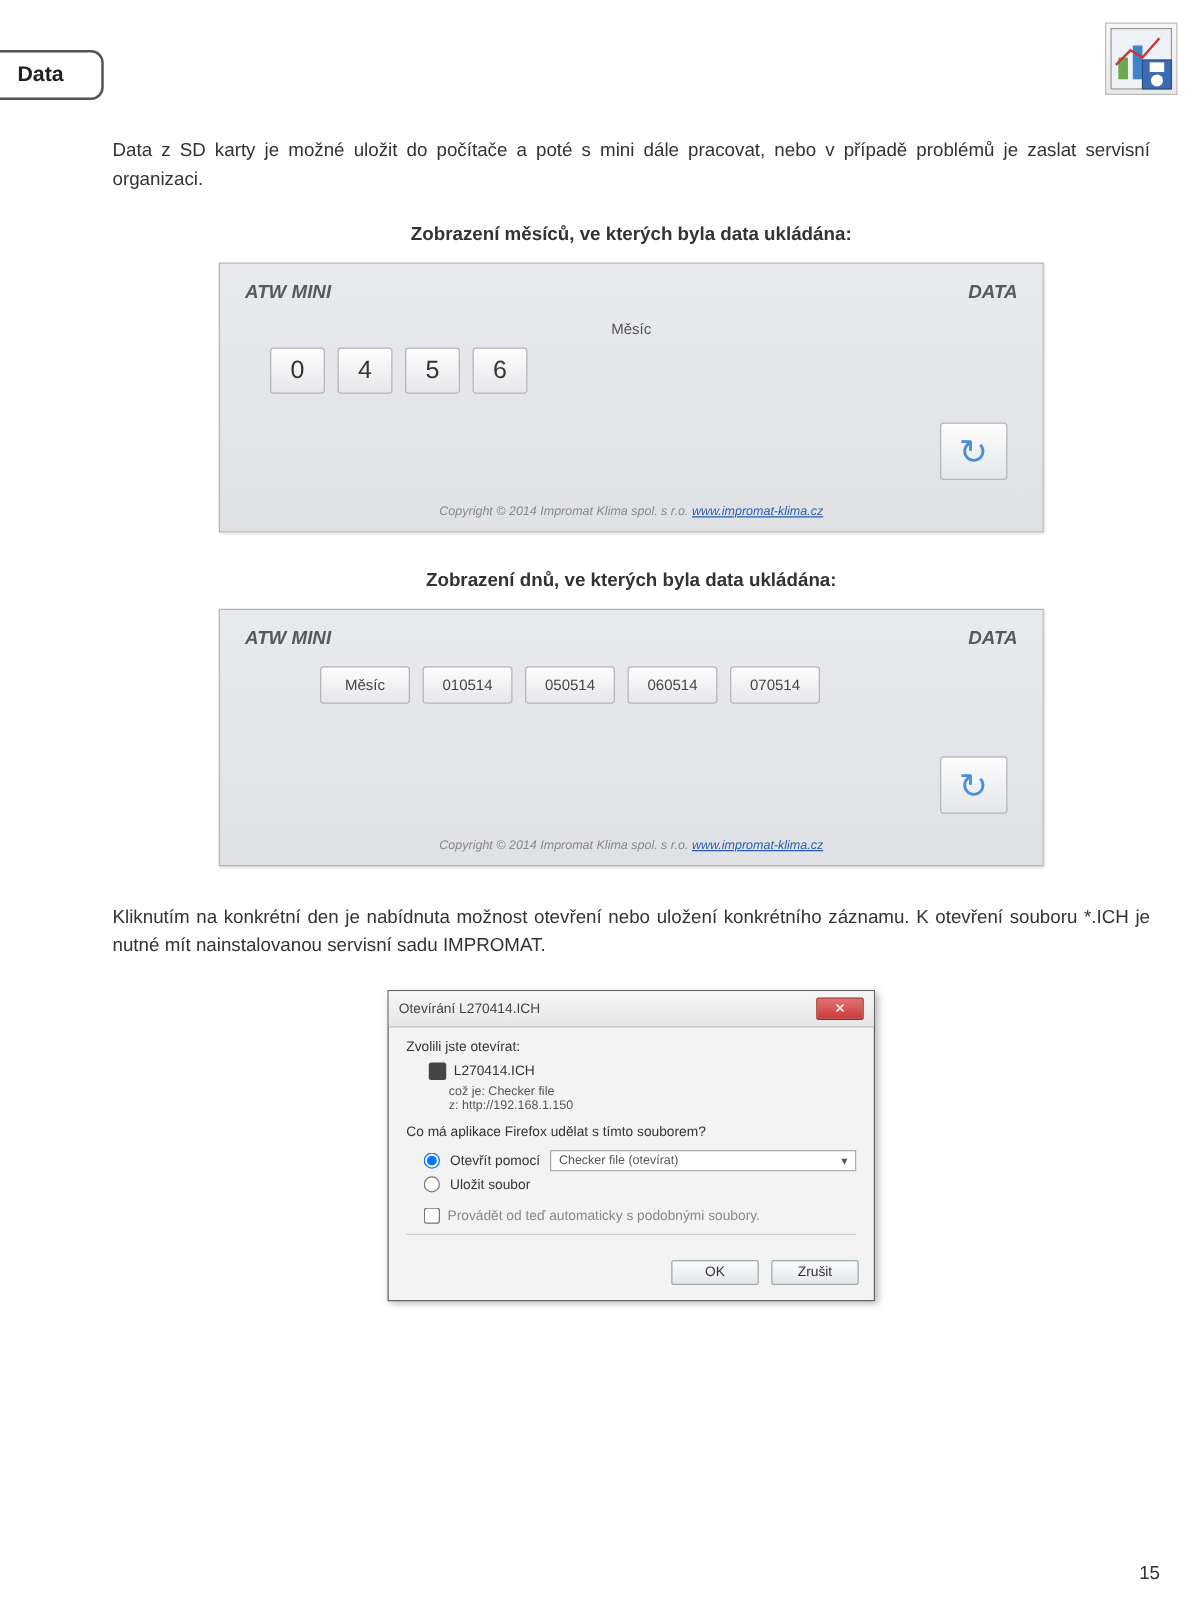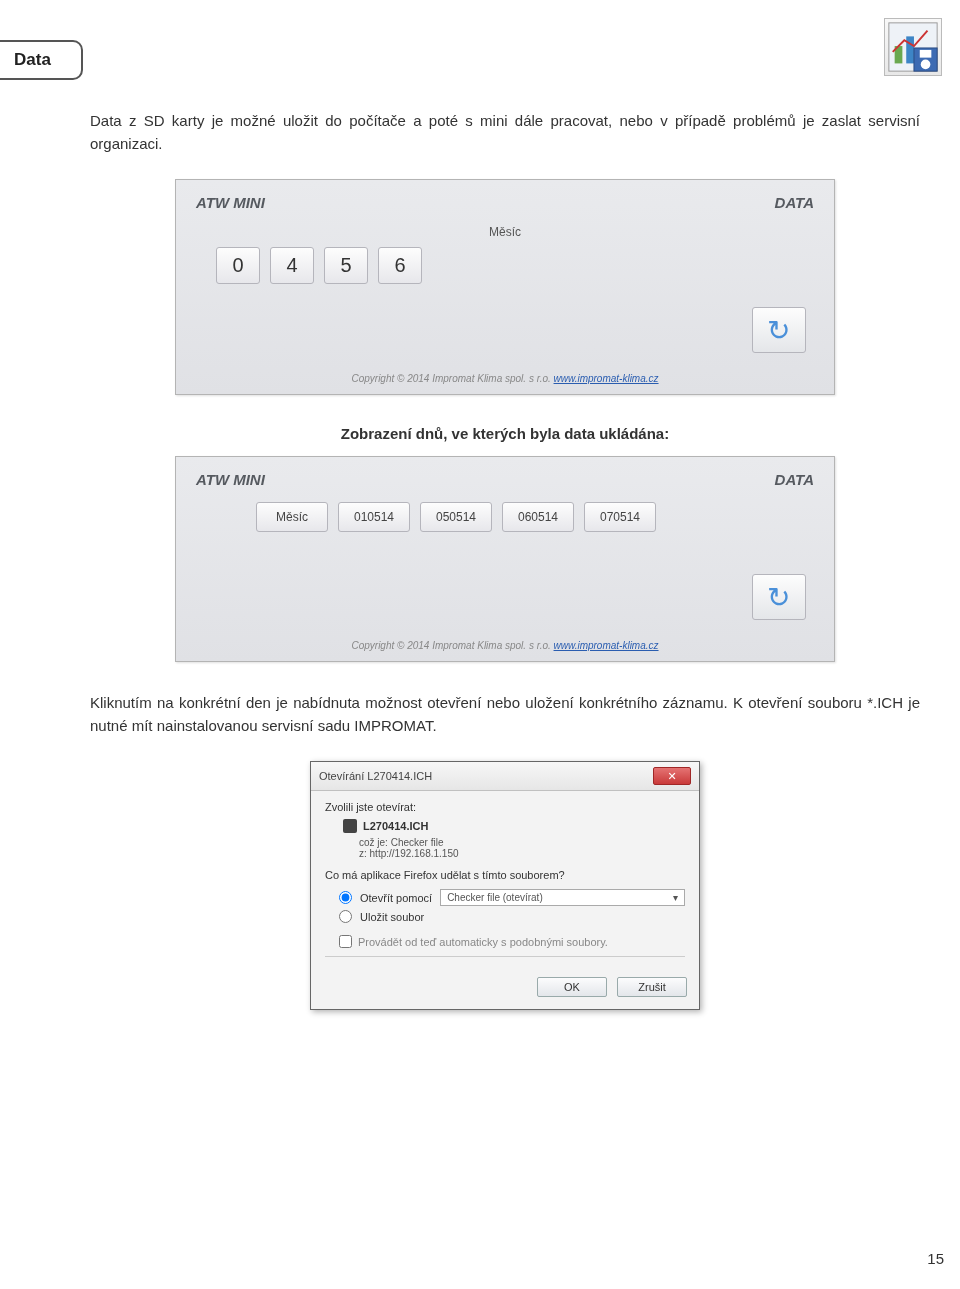--- a/index.html
+++ b/index.html
@@ -149,21 +149,21 @@
       border-radius: 2px;
       color: #fff;
       font-size: 11px;
       text-align: center;
       line-height: 16px;
       cursor: pointer;
     }
     .dlg-body { padding: 10px 14px 4px 14px; }
     .dlg-line { margin-bottom: 5px; }
     .dlg-file {
-      font-weight: bold;
+      font-weight: normal;
       margin: 6px 0 4px 18px;
       display: flex;
       align-items: center;
       gap: 6px;
     }
     .dlg-meta { margin-left: 34px; color: #555; font-size: 10px; }
     .dlg-q { margin: 10px 0 8px 0; }
     .dlg-opt { display: flex; align-items: center; gap: 8px; margin: 4px 0 4px 14px; }
     .dlg-select {
       flex: 1;
@@ -195,21 +195,21 @@
       border: 1px solid #9aa;
       background: linear-gradient(#fcfcfd, #e3e6ea);
       border-radius: 2px;
       font-size: 11px;
       cursor: pointer;
       text-align: center;
     }
     .page-num {
       position: absolute;
       bottom: 22px;
-      right: 16px;
+      right: 32px;
       font-size: 15px;
       color: #333;
     }
     .file-icon {
       display: inline-block;
       width: 14px;
       height: 14px;
       background: #444;
       border-radius: 2px;
     }
@@ -231,20 +231,21 @@
   </svg>
 </div>
 
 <div class="section-tab">
   <span>Data</span>
 </div>
 
 <div class="content">
   <p class="para">Data z SD karty je možné uložit do počítače a poté s mini dále pracovat, nebo v případě problémů je zaslat servisní organizaci.</p>
 
+  <div class="subheading">Zobrazení měsíců, ve kterých byla data ukládána:</div>
 
   <div class="panel-outer">
     <div class="panel-header">
       <span>ATW MINI</span>
       <span>DATA</span>
     </div>
     <div class="panel-body">
       <div class="panel-label">Měsíc</div>
       <div class="btn-row">
         <div class="gbtn">0</div>

